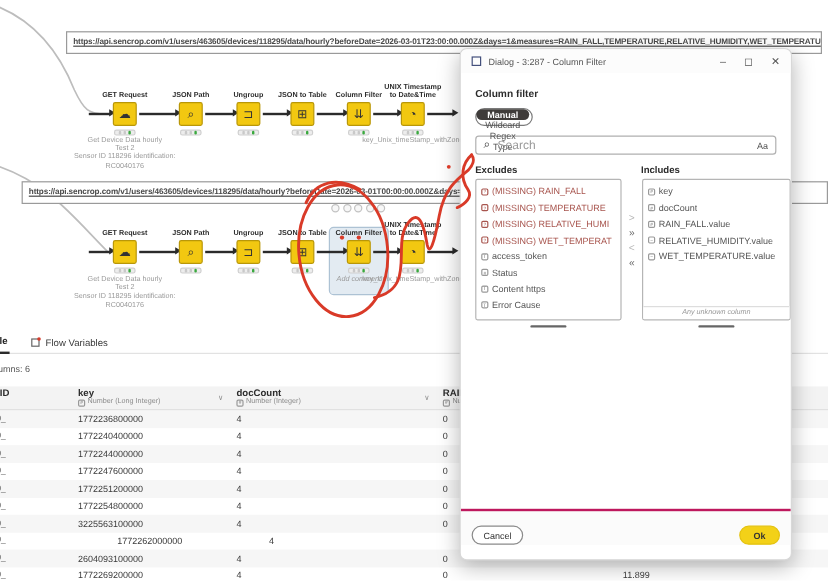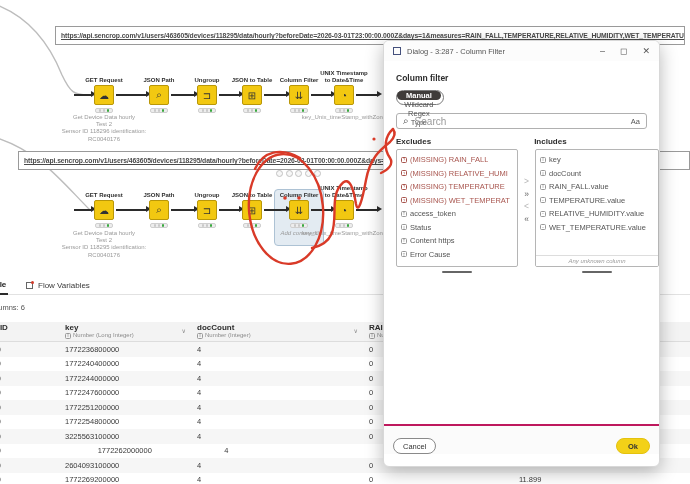--- a/index.html
+++ b/index.html
@@ -426,25 +426,25 @@
       </div>
       <div class="boxrow">
         <div>
           <div class="listbox" id="exbox">
               <div class="li missing">
                 <span class="typebadge">?</span>
                 <span class="nm">(MISSING) RAIN_FALL</span>
               </div>
               <div class="li missing">
                 <span class="typebadge">?</span>
-                <span class="nm">(MISSING) RELATIVE_HUMI</span>
+                <span class="nm">(MISSING) TEMPERATURE</span>
               </div>
               <div class="li missing">
                 <span class="typebadge">?</span>
-                <span class="nm">(MISSING) TEMPERATURE</span>
+                <span class="nm">(MISSING) RELATIVE_HUMI</span>
               </div>
               <div class="li missing">
                 <span class="typebadge">?</span>
                 <span class="nm">(MISSING) WET_TEMPERAT</span>
               </div>
               <div class="li">
                 <span class="typebadge">T</span>
                 <span class="nm">access_token</span>
               </div>
               <div class="li">
@@ -474,24 +474,20 @@
                 <span class="typebadge">#</span>
                 <span class="nm">key</span>
               </div>
               <div class="li">
                 <span class="typebadge">#</span>
                 <span class="nm">docCount</span>
               </div>
               <div class="li">
                 <span class="typebadge">#</span>
                 <span class="nm">RAIN_FALL.value</span>
-              </div>
-              <div class="li">
-                <span class="typebadge">−</span>
-                <span class="nm">TEMPERATURE.value</span>
               </div>
               <div class="li">
                 <span class="typebadge">−</span>
                 <span class="nm">RELATIVE_HUMIDITY.value</span>
               </div>
               <div class="li">
                 <span class="typebadge">−</span>
                 <span class="nm">WET_TEMPERATURE.value</span>
               </div>
               <div class="anyunk">Any unknown column</div>

